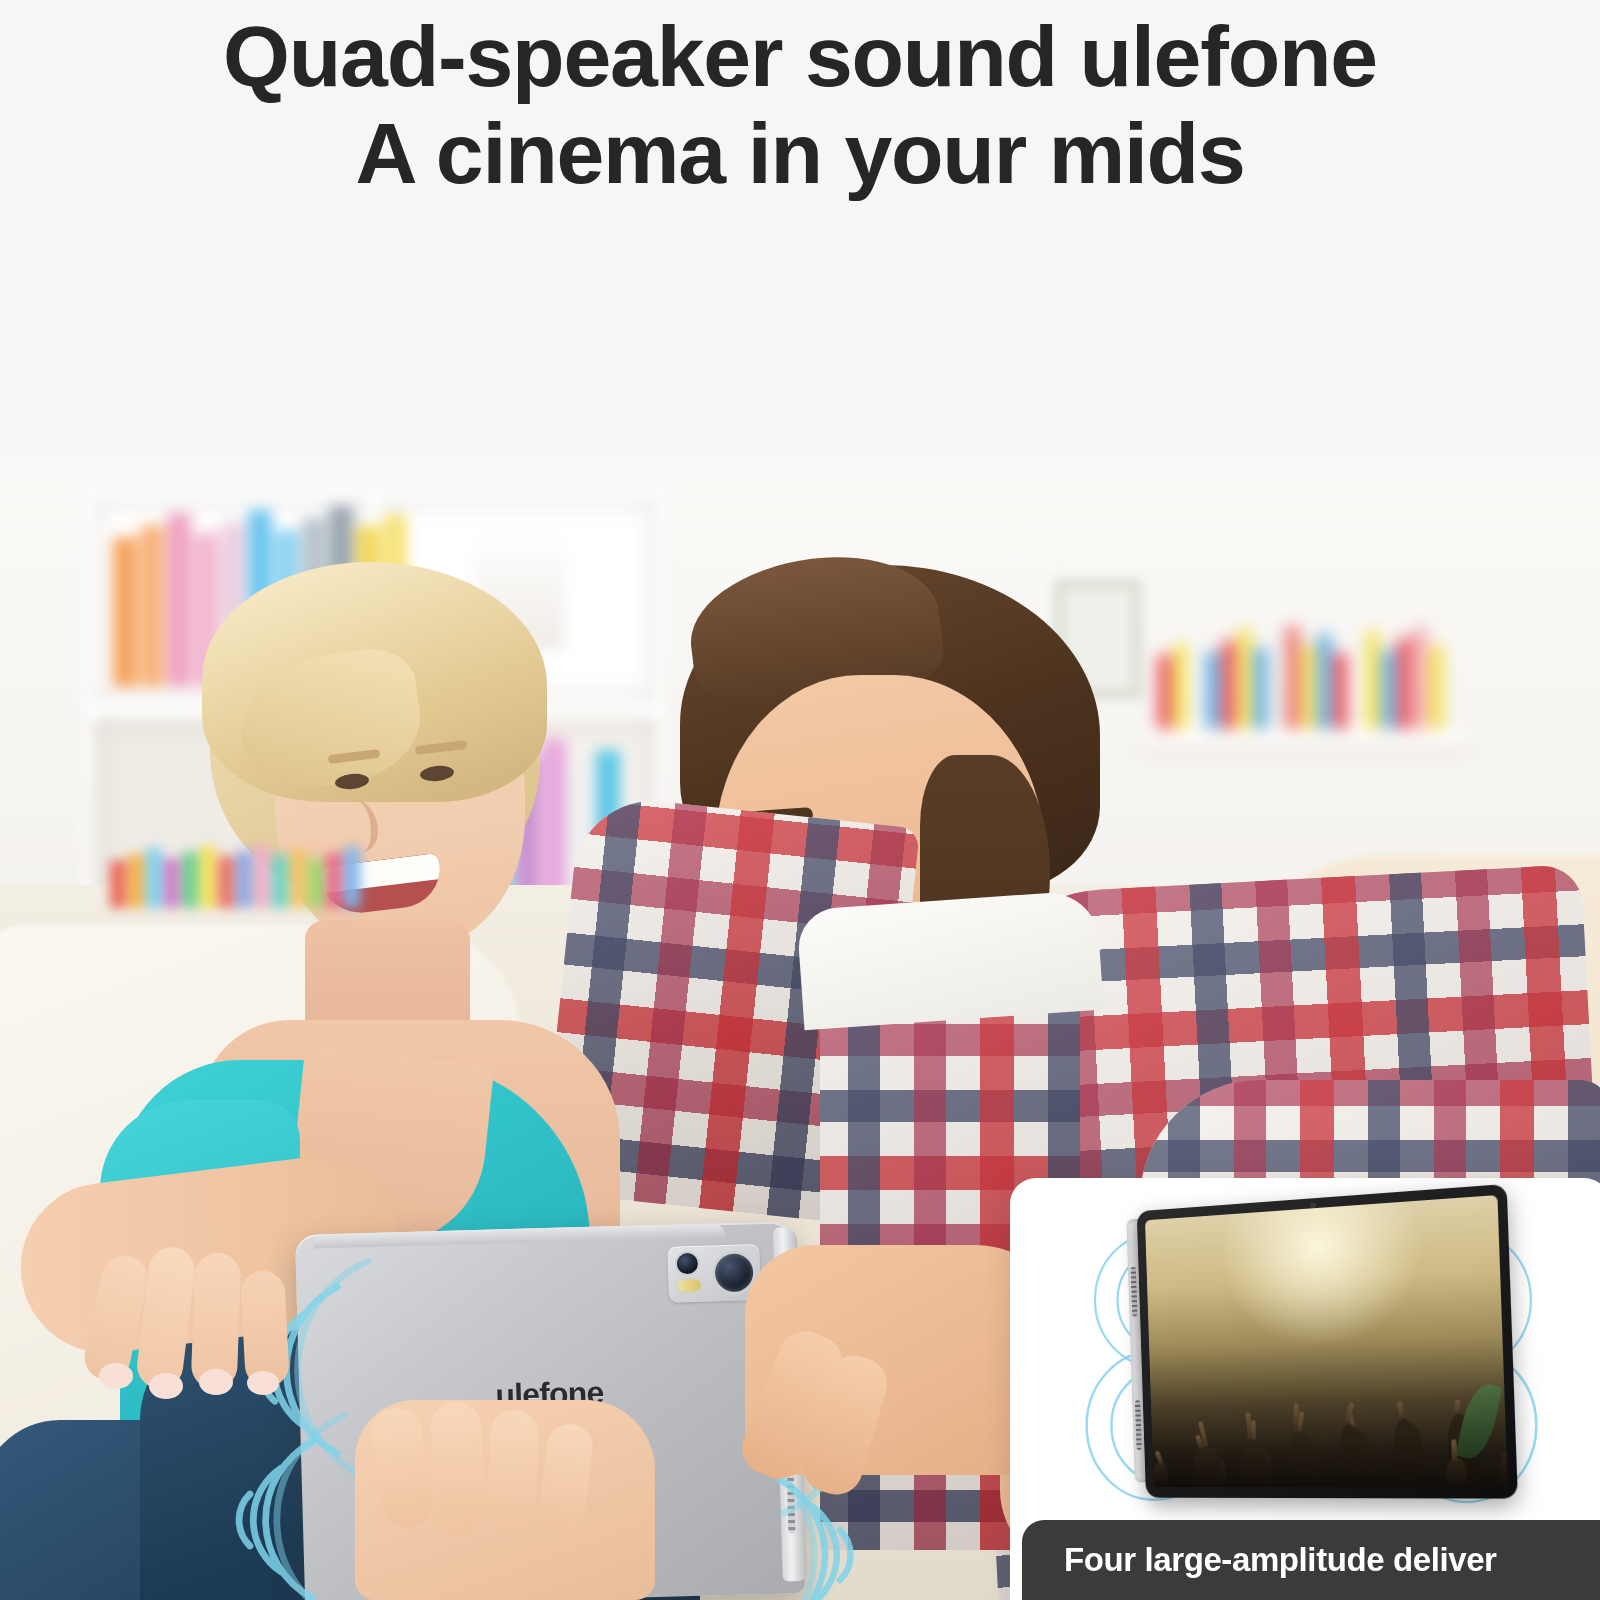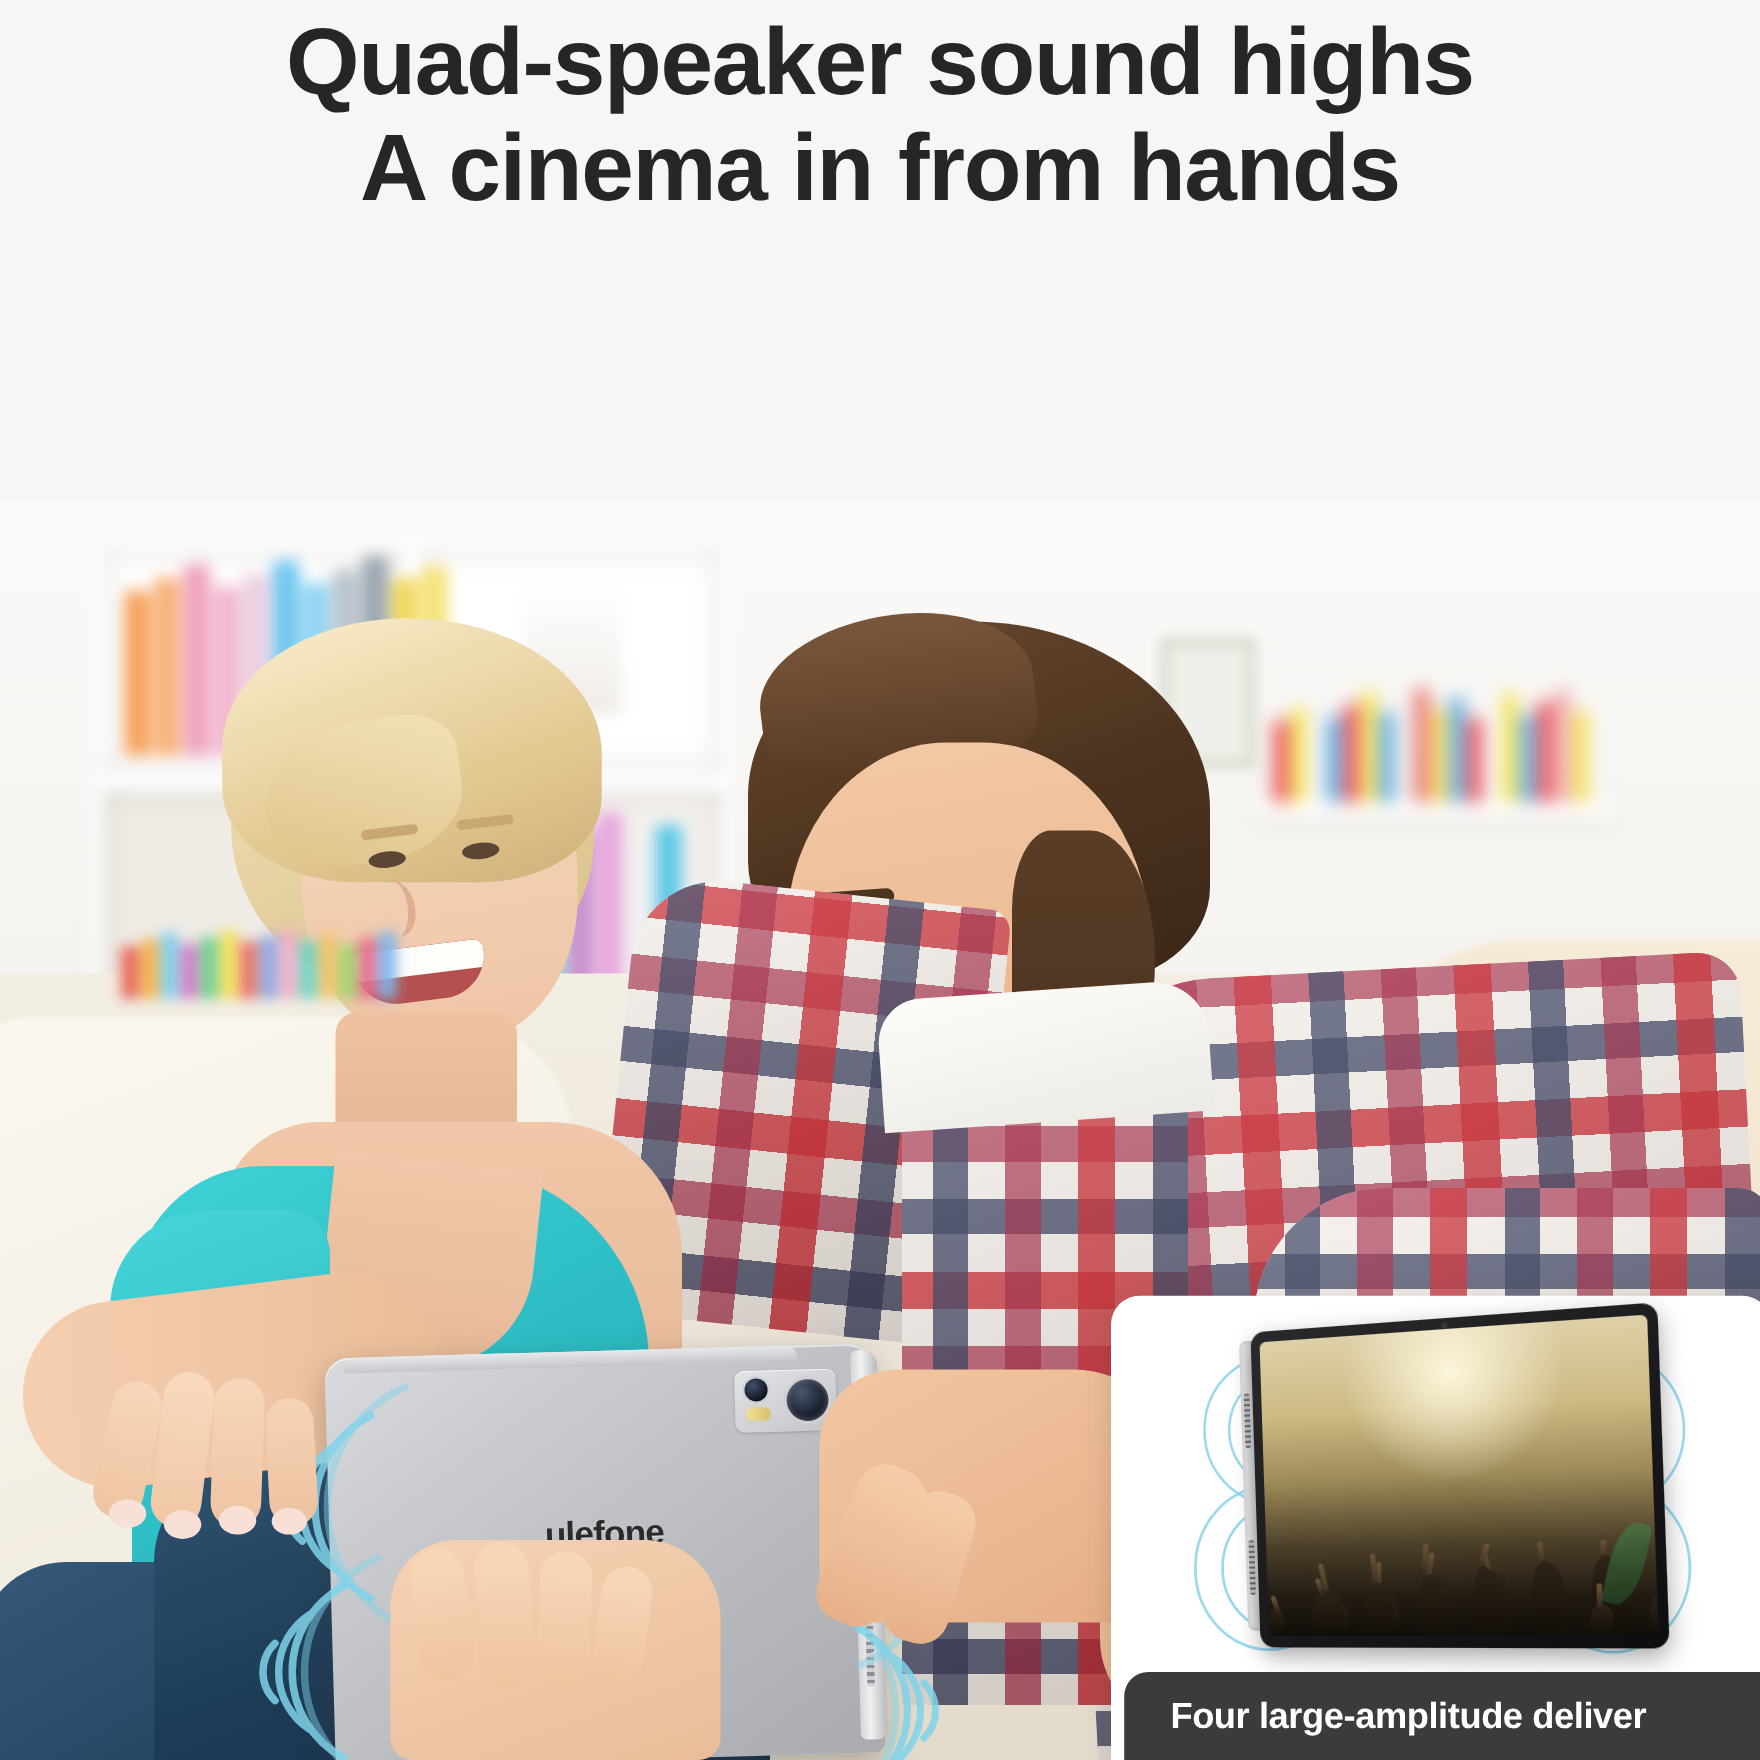--- a/index.html
+++ b/index.html
@@ -610,18 +610,18 @@
 
     <div class="caption">
       <span>Four large-amplitude deliver</span>
     </div>
   </div>
 
   <div class="photo-fade"></div>
 
   <div class="copy">
     <h1 class="headline">
-      <span>Quad-speaker sound highs</span>
-      <span class="l2">A cinema in from hands</span>
+      <span>Quad-speaker sound ulefone</span>
+      <span class="l2">A cinema in your mids</span>
     </h1>
   </div>
 
 </div>
 
 </body></html>

